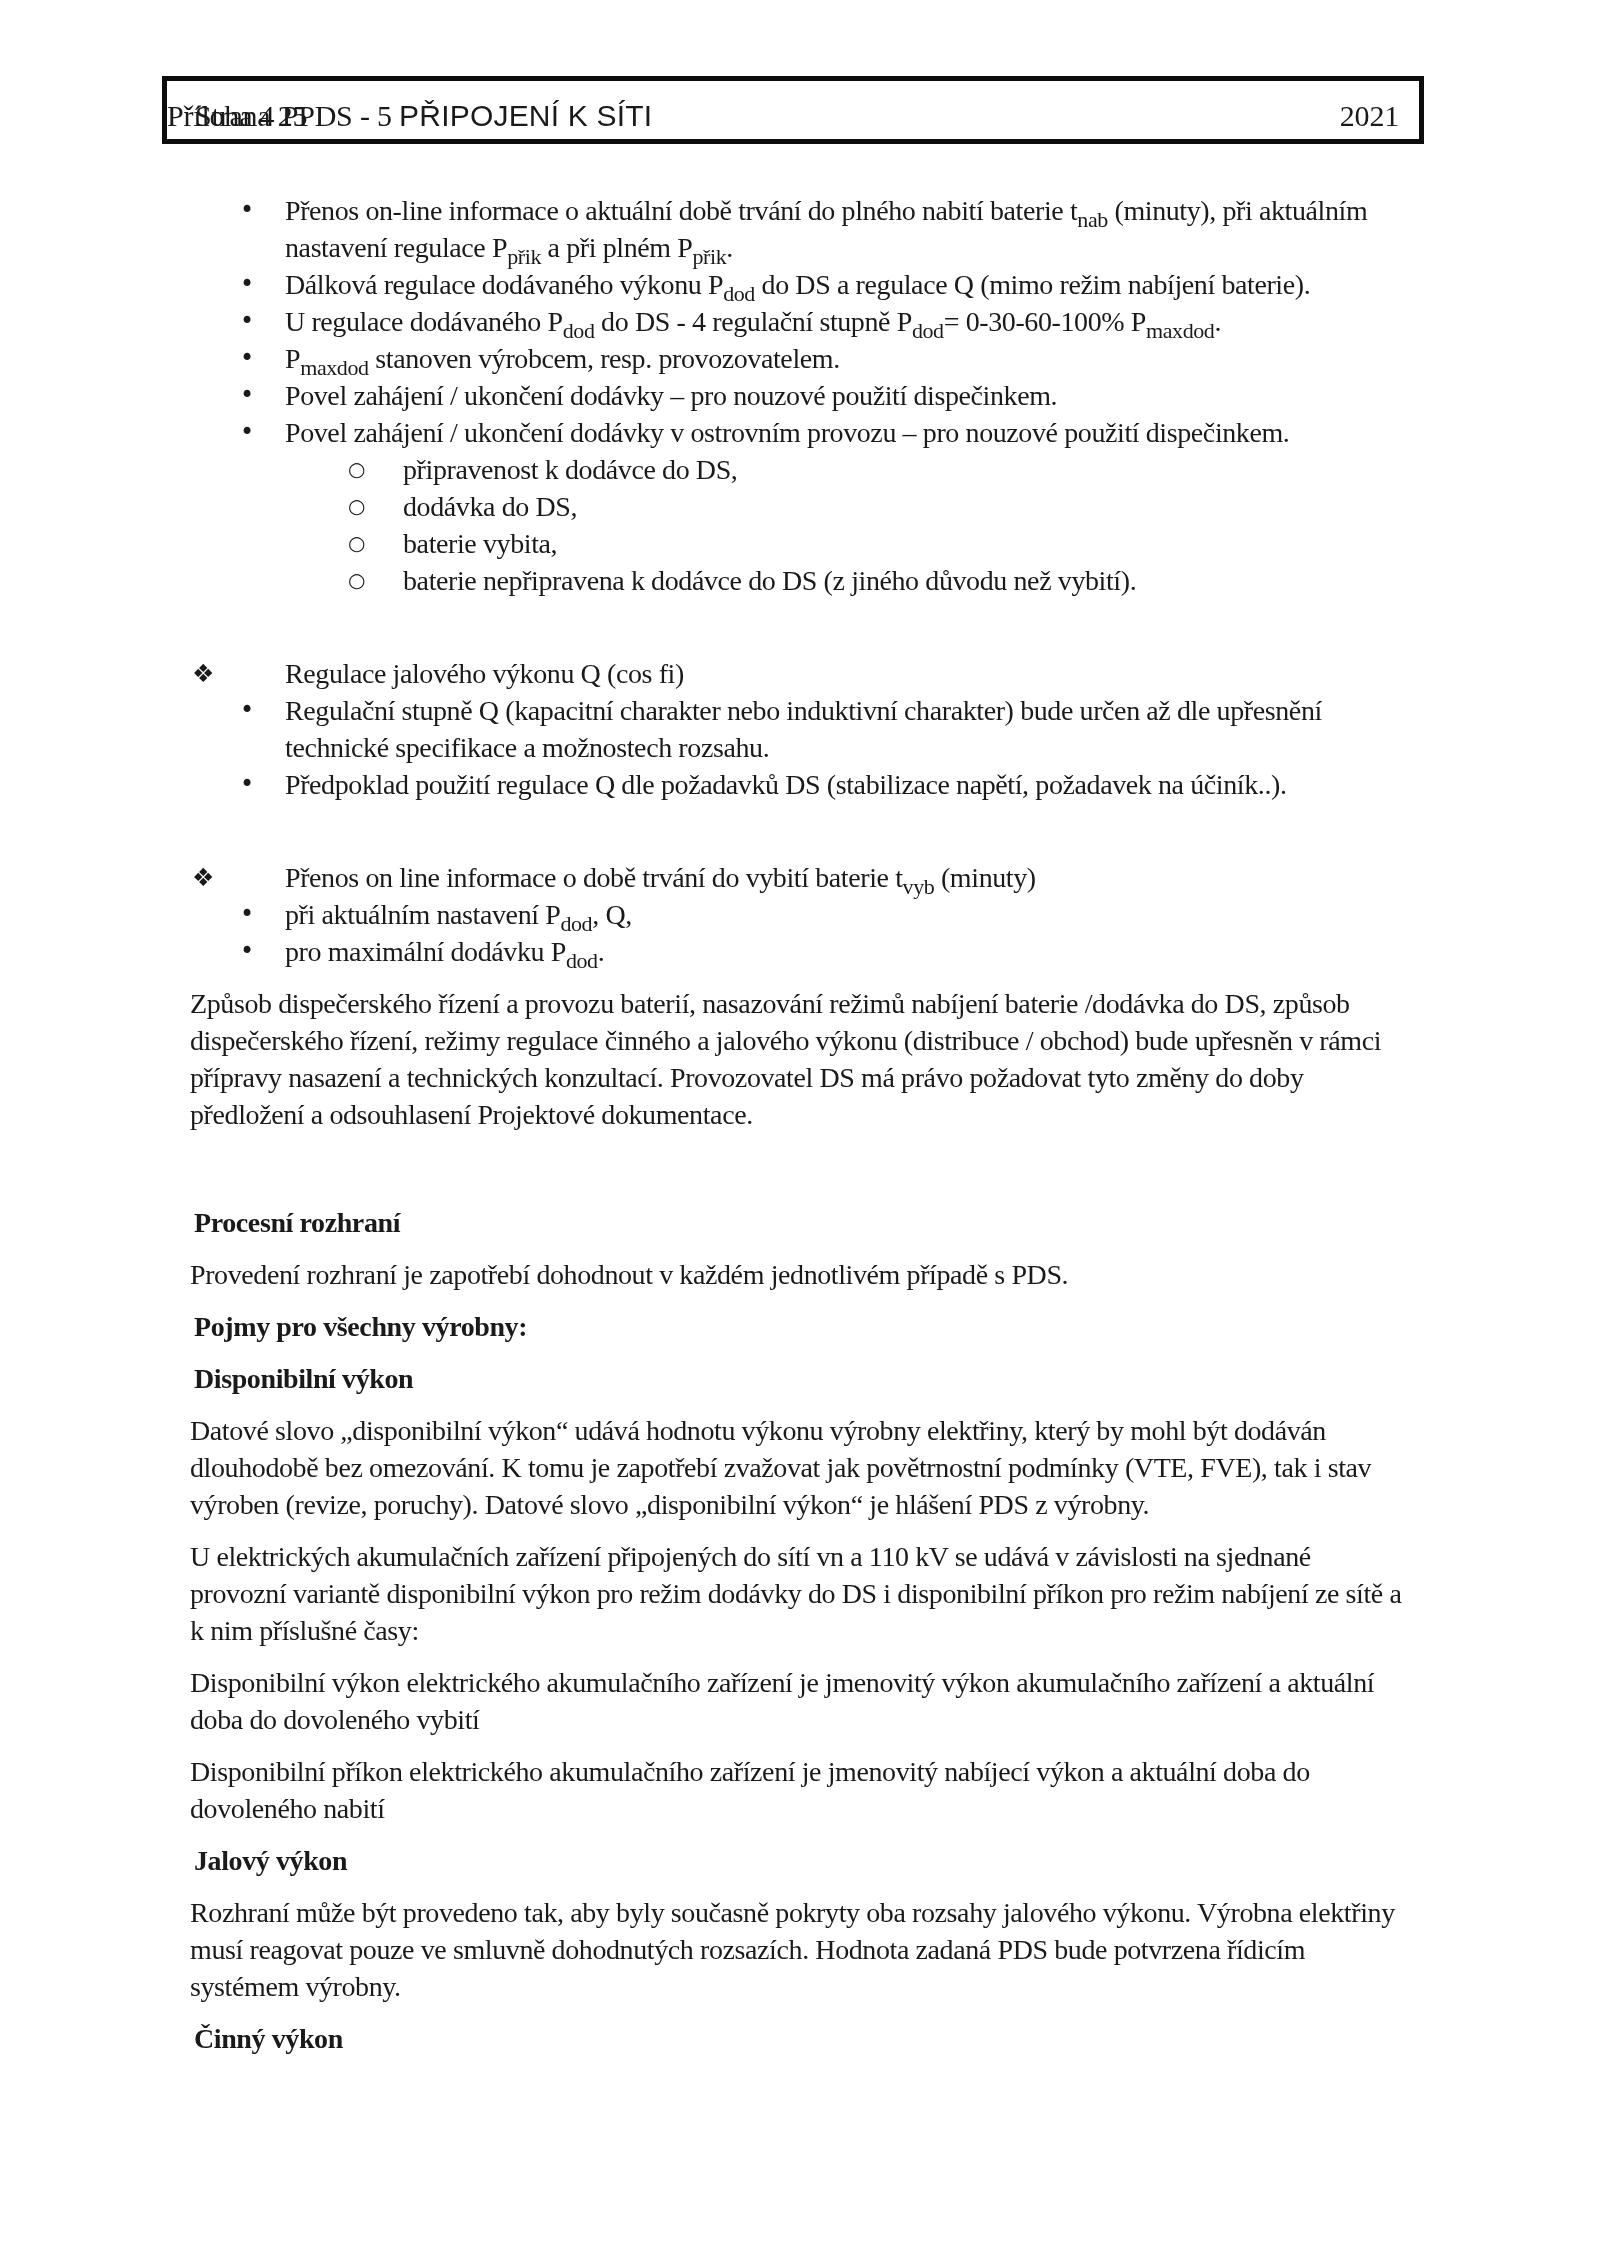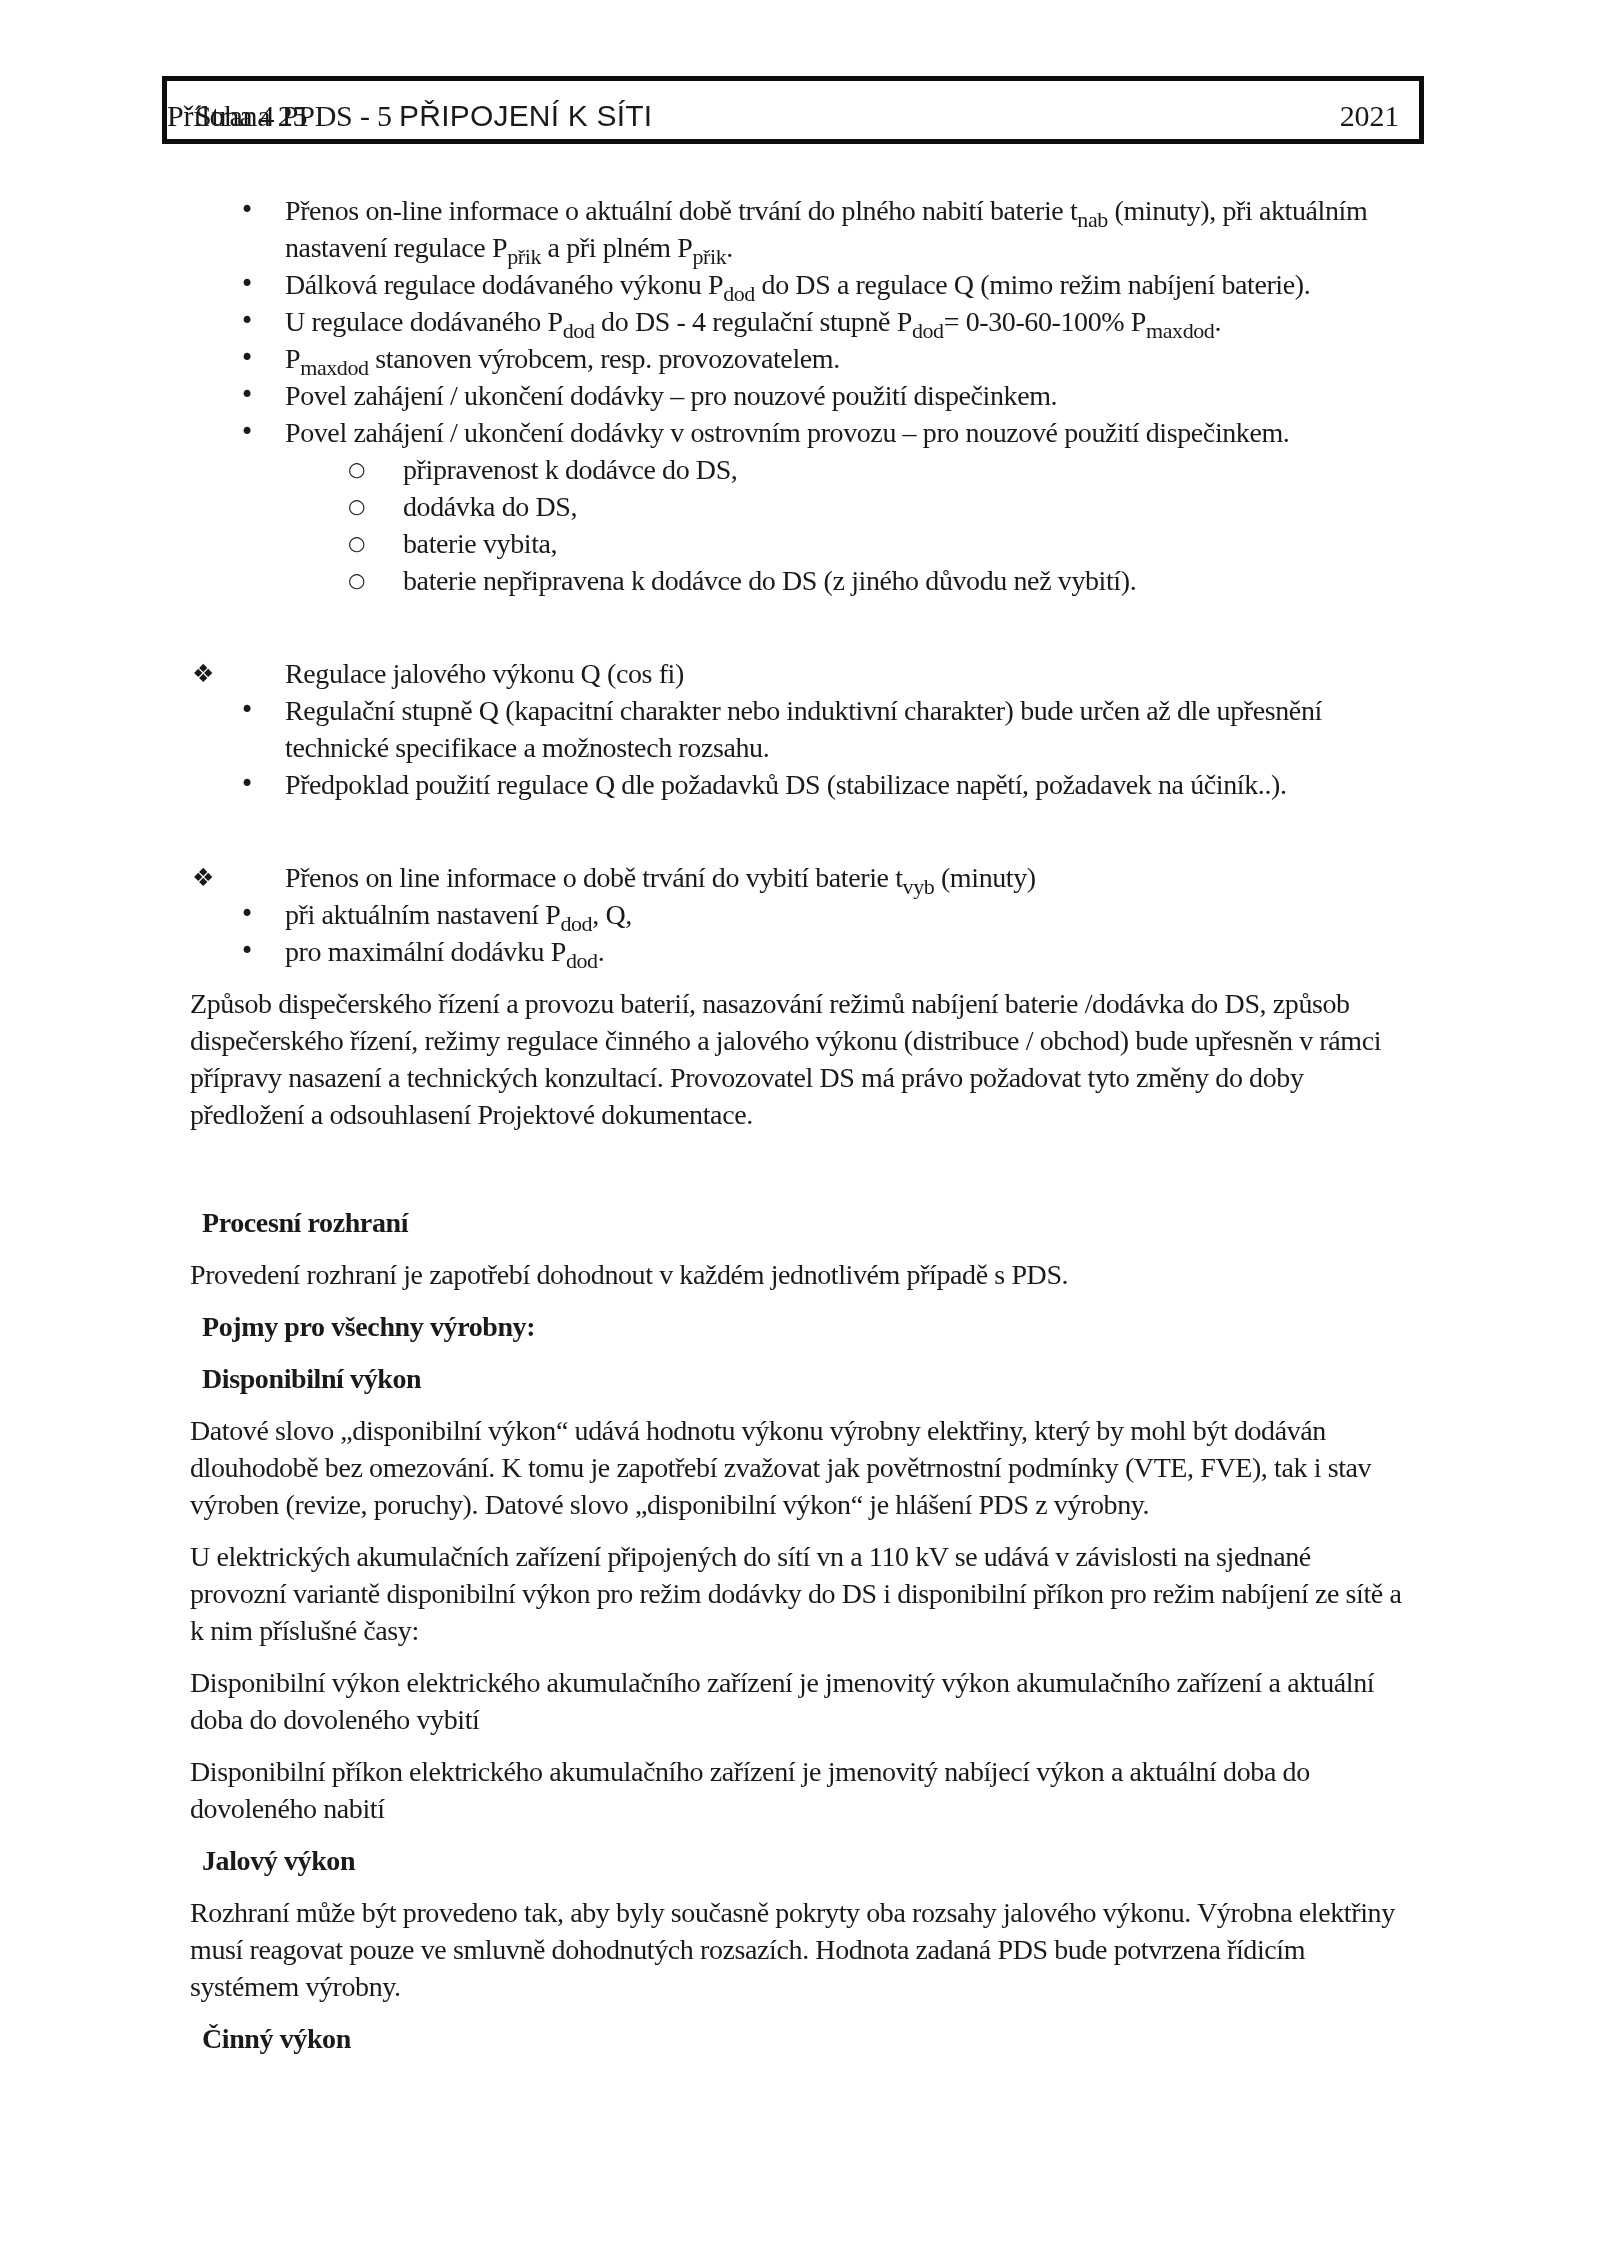--- a/index.html
+++ b/index.html
@@ -53,21 +53,21 @@
     font-family: "DejaVu Sans", sans-serif;
     line-height: 37px;
   }
   .b1 { padding-left: 95px; }
   .b1 .marker { left: 50px; font-size: 24px; }
   .b2 { padding-left: 213px; }
   .b2 .marker { left: 158px; font-size: 20px; }
   .bd { padding-left: 95px; }
   .bd .marker { left: 2px; font-size: 25px; }
   .para { margin: 15px 16px 0 0; }
-  .heading { margin: 15px 0 0 12px; font-weight: bold; }
+  .heading { margin: 15px 0 0 4px; font-weight: bold; }
   .gap { height: 56px; }
   sub { font-size: 22px; letter-spacing: -0.4px; line-height: 0; }
 </style>
 </head>
 <body>
 
 <div class="page">
   <header class="header-box">
     <span>Strana 25</span>
     <span class="header-title">

